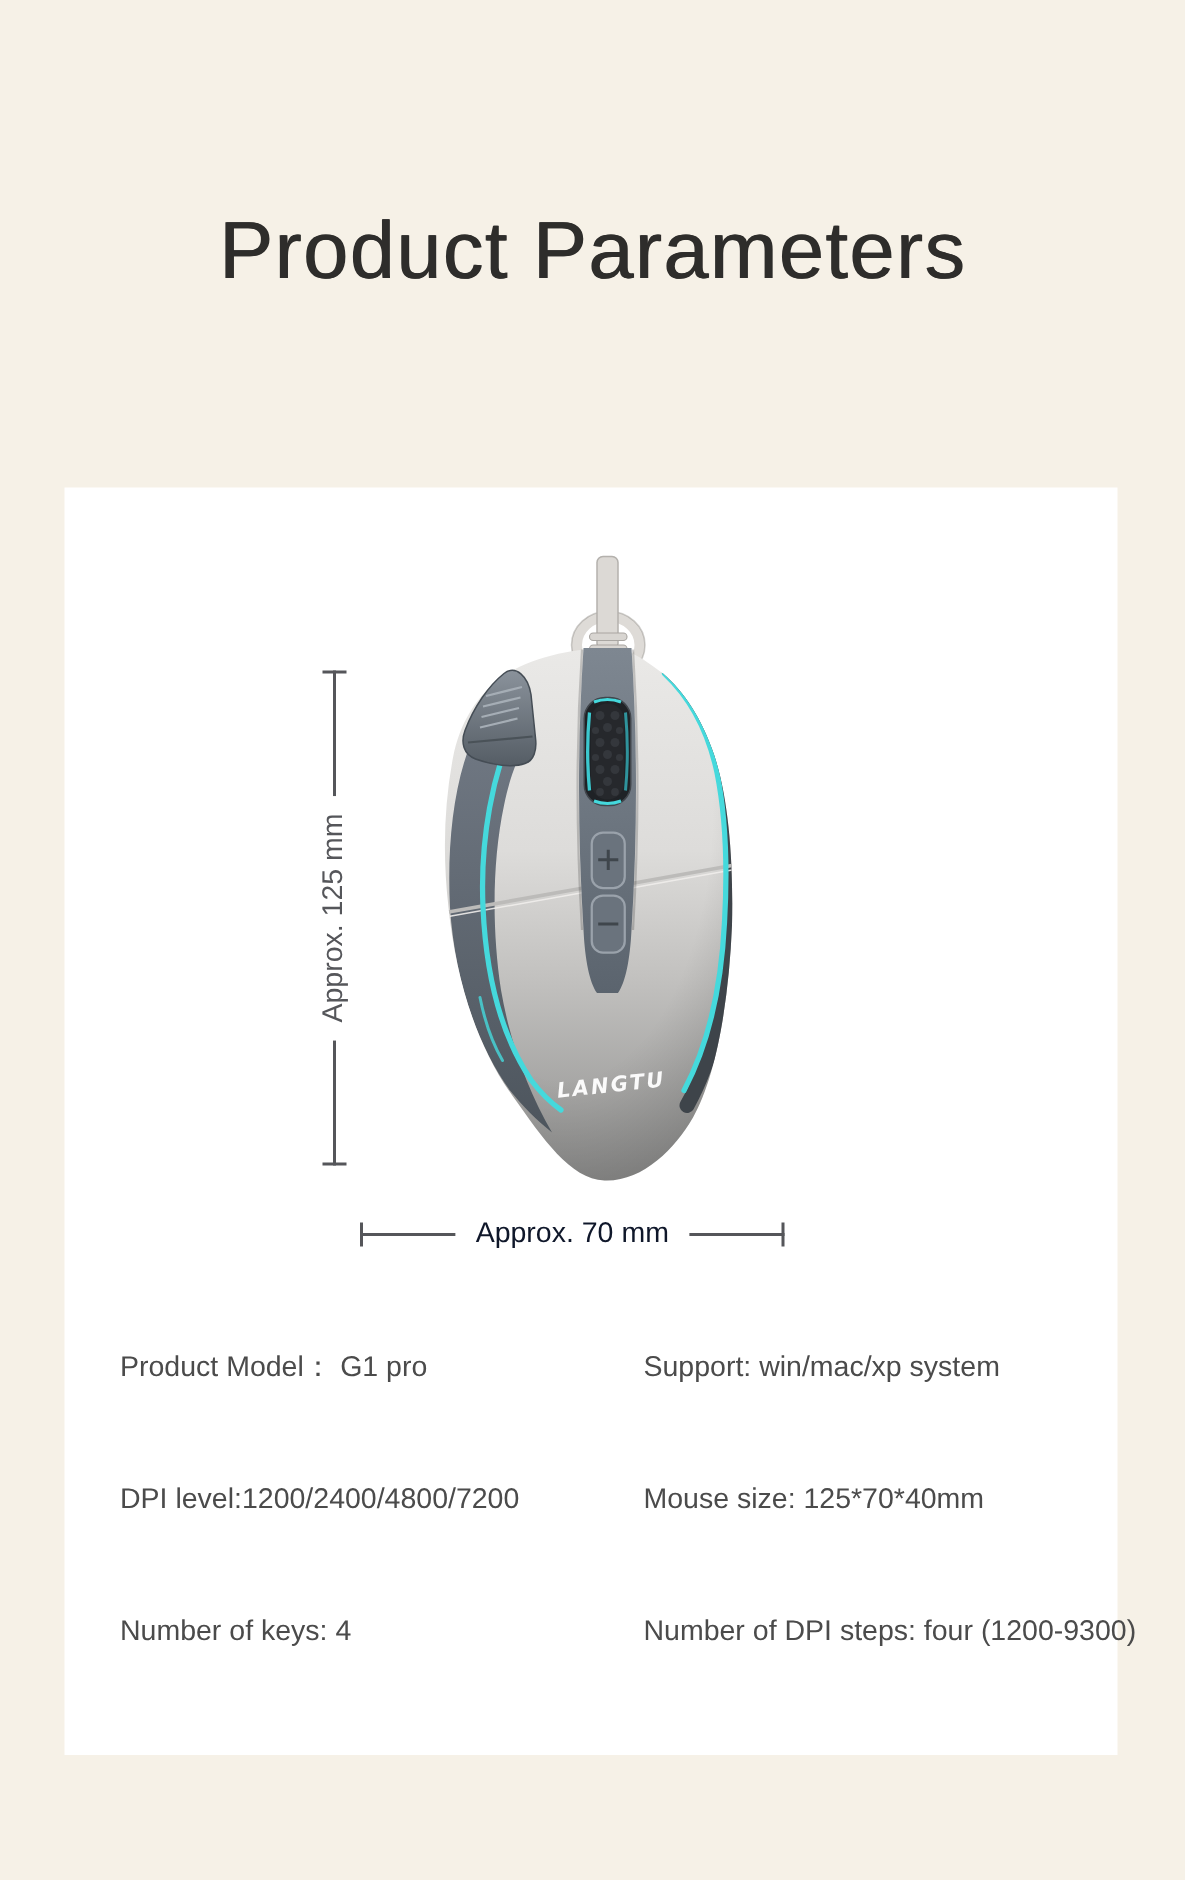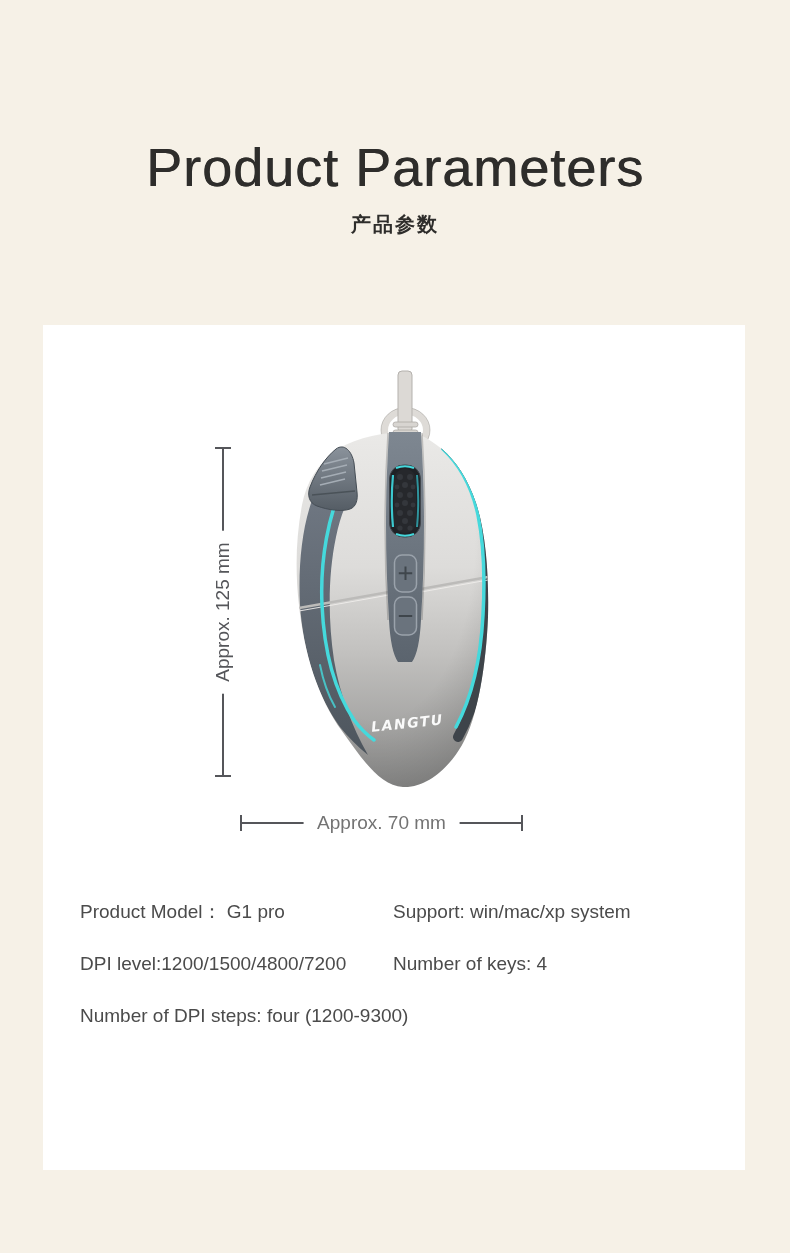--- a/index.html
+++ b/index.html
@@ -40,38 +40,37 @@
   
   .dim-h{position:absolute;left:197px;top:486px;width:283px;height:24px;}
   .dim-h .hline{position:absolute;top:50%;left:0;right:0;height:2px;margin-top:-1px;background:#55565a;}
   .dim-h .cap{position:absolute;top:4px;width:2px;height:16px;background:#55565a;}
   .dim-h .cap.left{left:0;}
   .dim-h .cap.right{right:0;}
   .dim-h .dim-label{
     position:absolute;left:50%;top:50%;
     transform:translate(-50%,-50%);
     background:#ffffff;padding:0 14px;white-space:nowrap;
-    font-size:19px;color:#737373;
+    font-size:19px;color:#0f172a;
   }
 
   
   .specs{
     position:absolute;left:37px;top:576px;width:665px;
     display:grid;grid-template-columns:313px auto;grid-auto-rows:52px;
-    font-size:19px;color:#4b4b4b;line-height:1.15;
+    font-size:19px;color:#4b4b4b;line-height:1.15;gap:36px;
   }
   .specs .cell{white-space:nowrap;}
 </style>
 </head>
 <body>
 
 <div class="page">
 
   <div class="page-title">Product Parameters</div>
-  <div class="page-subtitle">产品参数</div>
 
   <div class="card">
 
     <svg class="mouse-figure" viewBox="0 0 210 425">
       <defs>
         <linearGradient id="bodyGrad" x1="0" y1="0" x2="0" y2="1">
           <stop offset="0" stop-color="#eae9e7"></stop>
           <stop offset="0.38" stop-color="#dddcda"></stop>
           <stop offset="0.62" stop-color="#c2c1bf"></stop>
           <stop offset="1" stop-color="#8f8f8e"></stop>
@@ -186,19 +185,20 @@
     <div class="dim-h">
       <div class="cap left"></div>
       <div class="hline"></div>
       <div class="cap right"></div>
       <div class="dim-label">Approx. 70 mm</div>
     </div>
 
     <div class="specs">
       <div class="cell">Product Model： G1 pro</div>
       <div class="cell">Support: win/mac/xp system</div>
-      <div class="cell">DPI level:1200/1500/4800/7200</div>
+      <div class="cell">DPI level:1200/2400/4800/7200</div>
+      <div class="cell">Mouse size: 125*70*40mm</div>
       <div class="cell">Number of keys: 4</div>
       <div class="cell">Number of DPI steps: four (1200-9300)</div>
     </div>
 
   </div>
 </div>
 
 </body></html>

